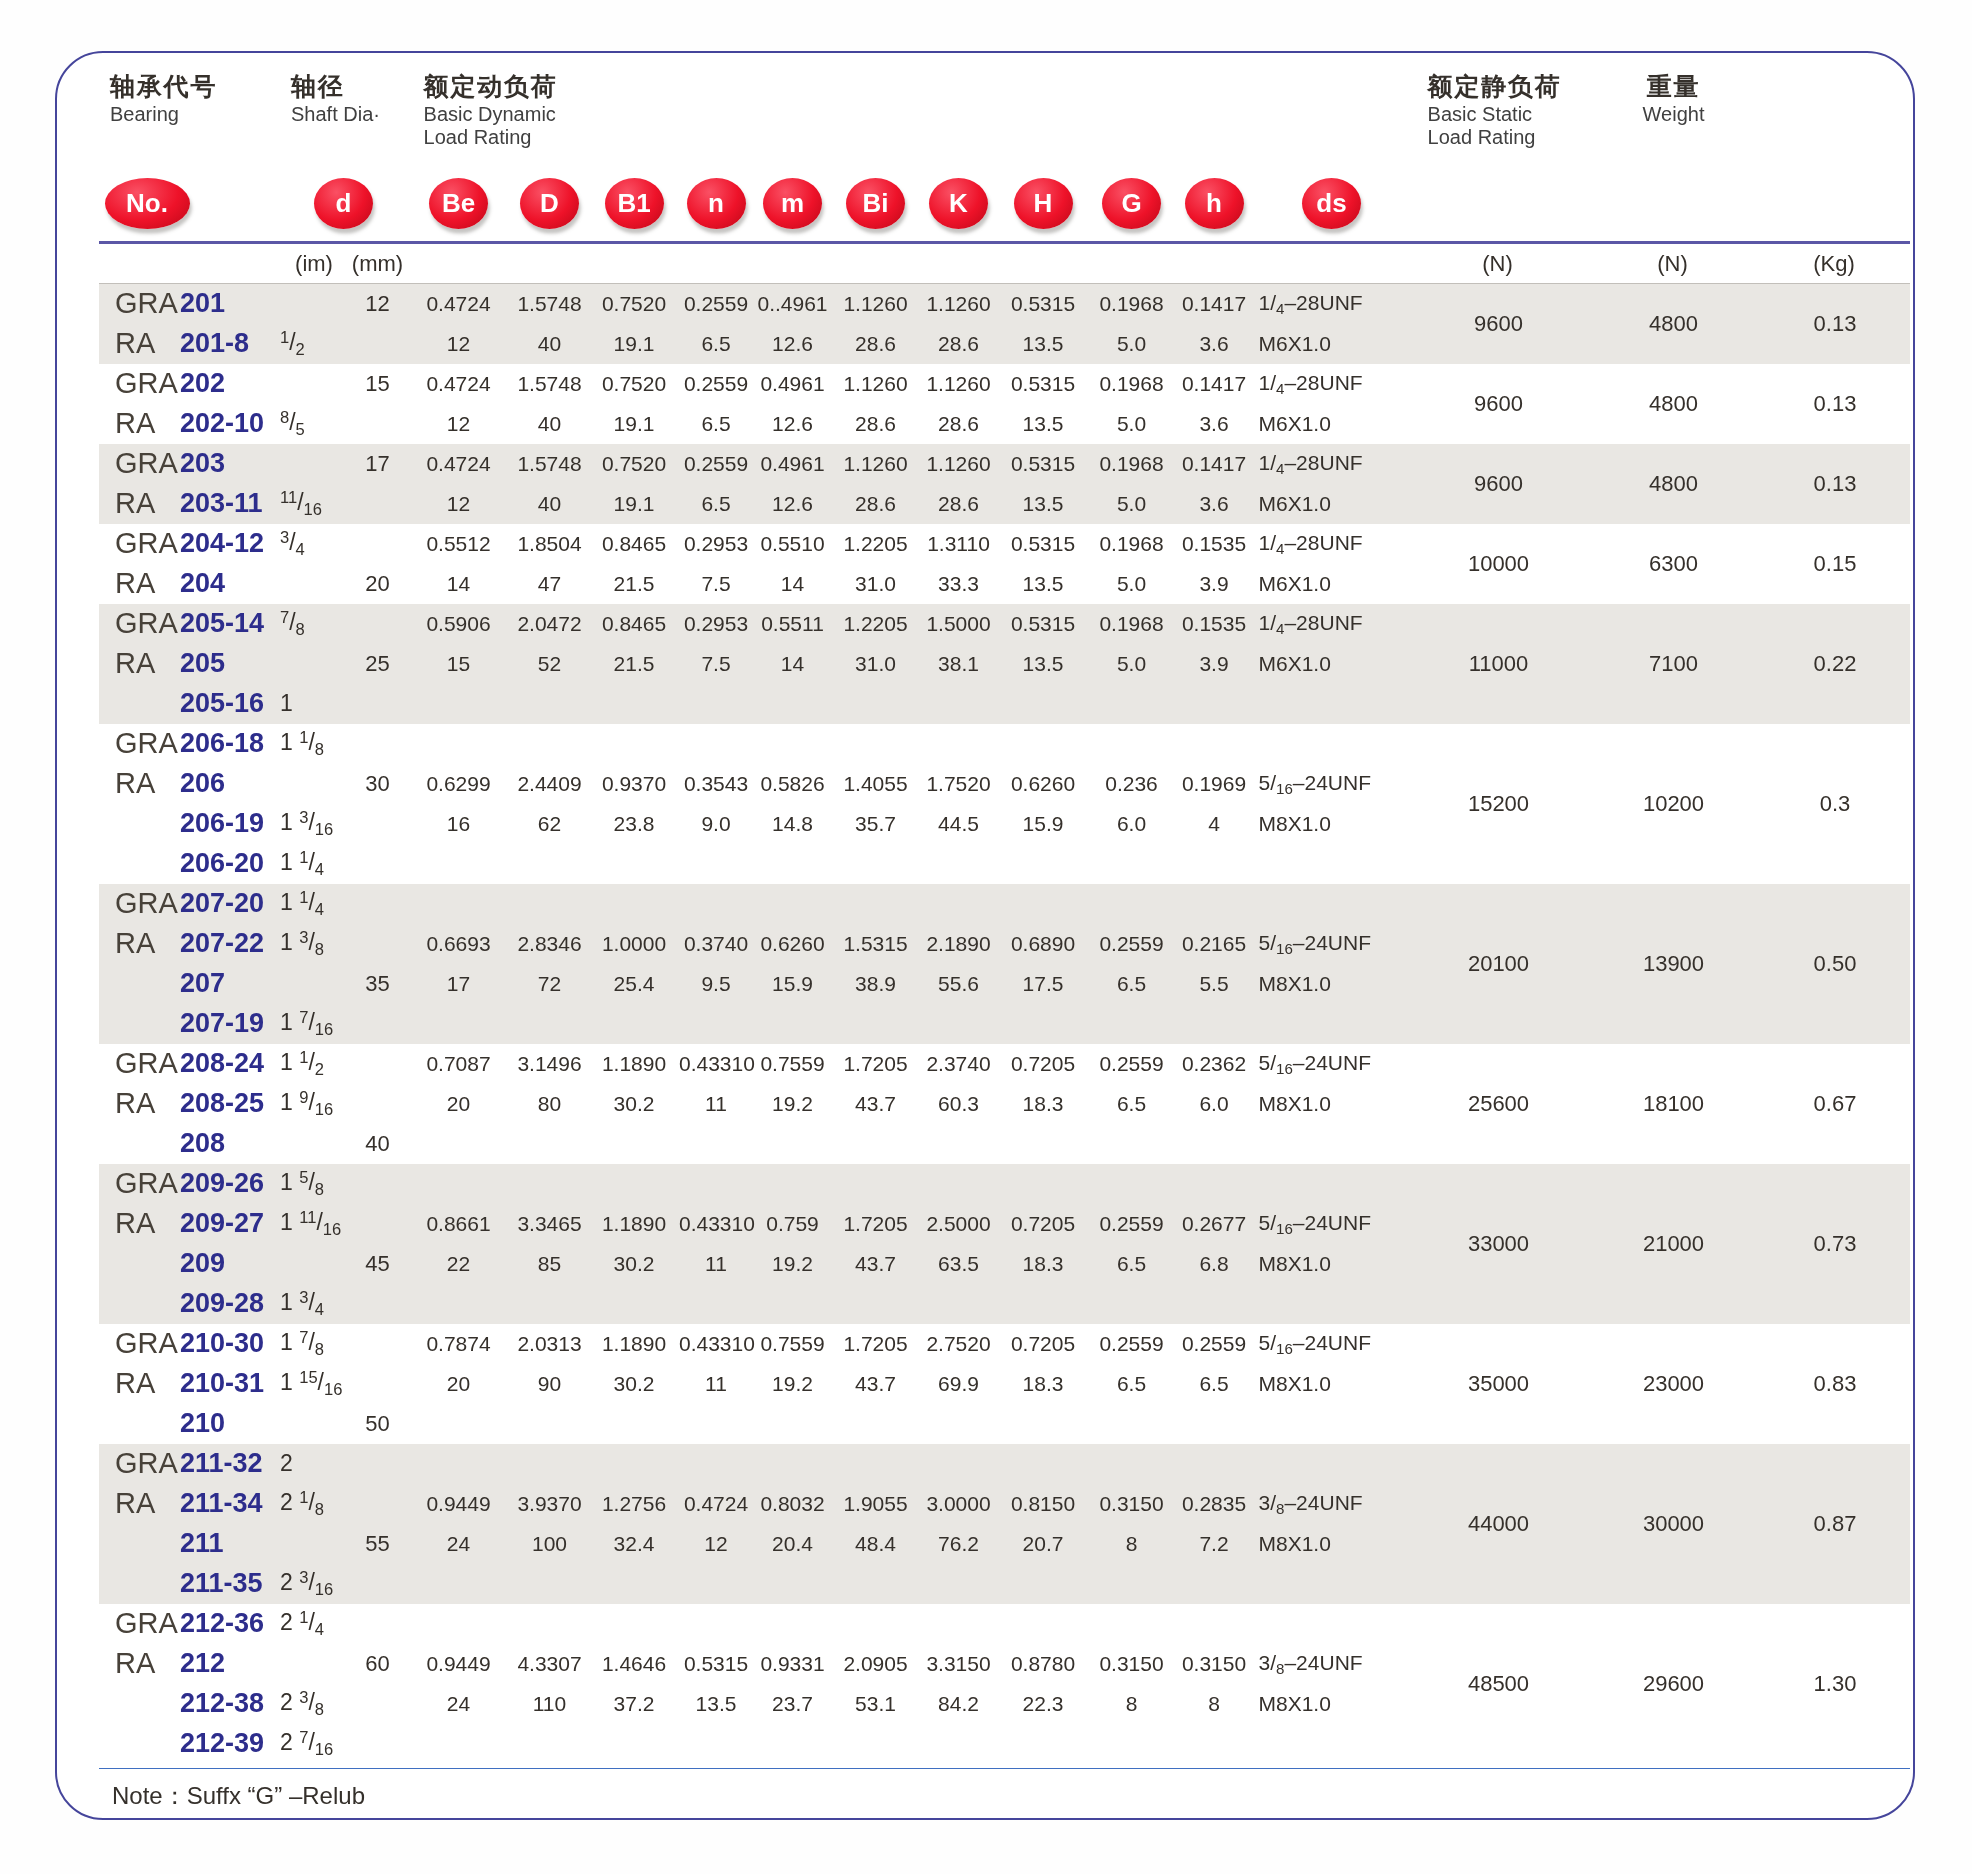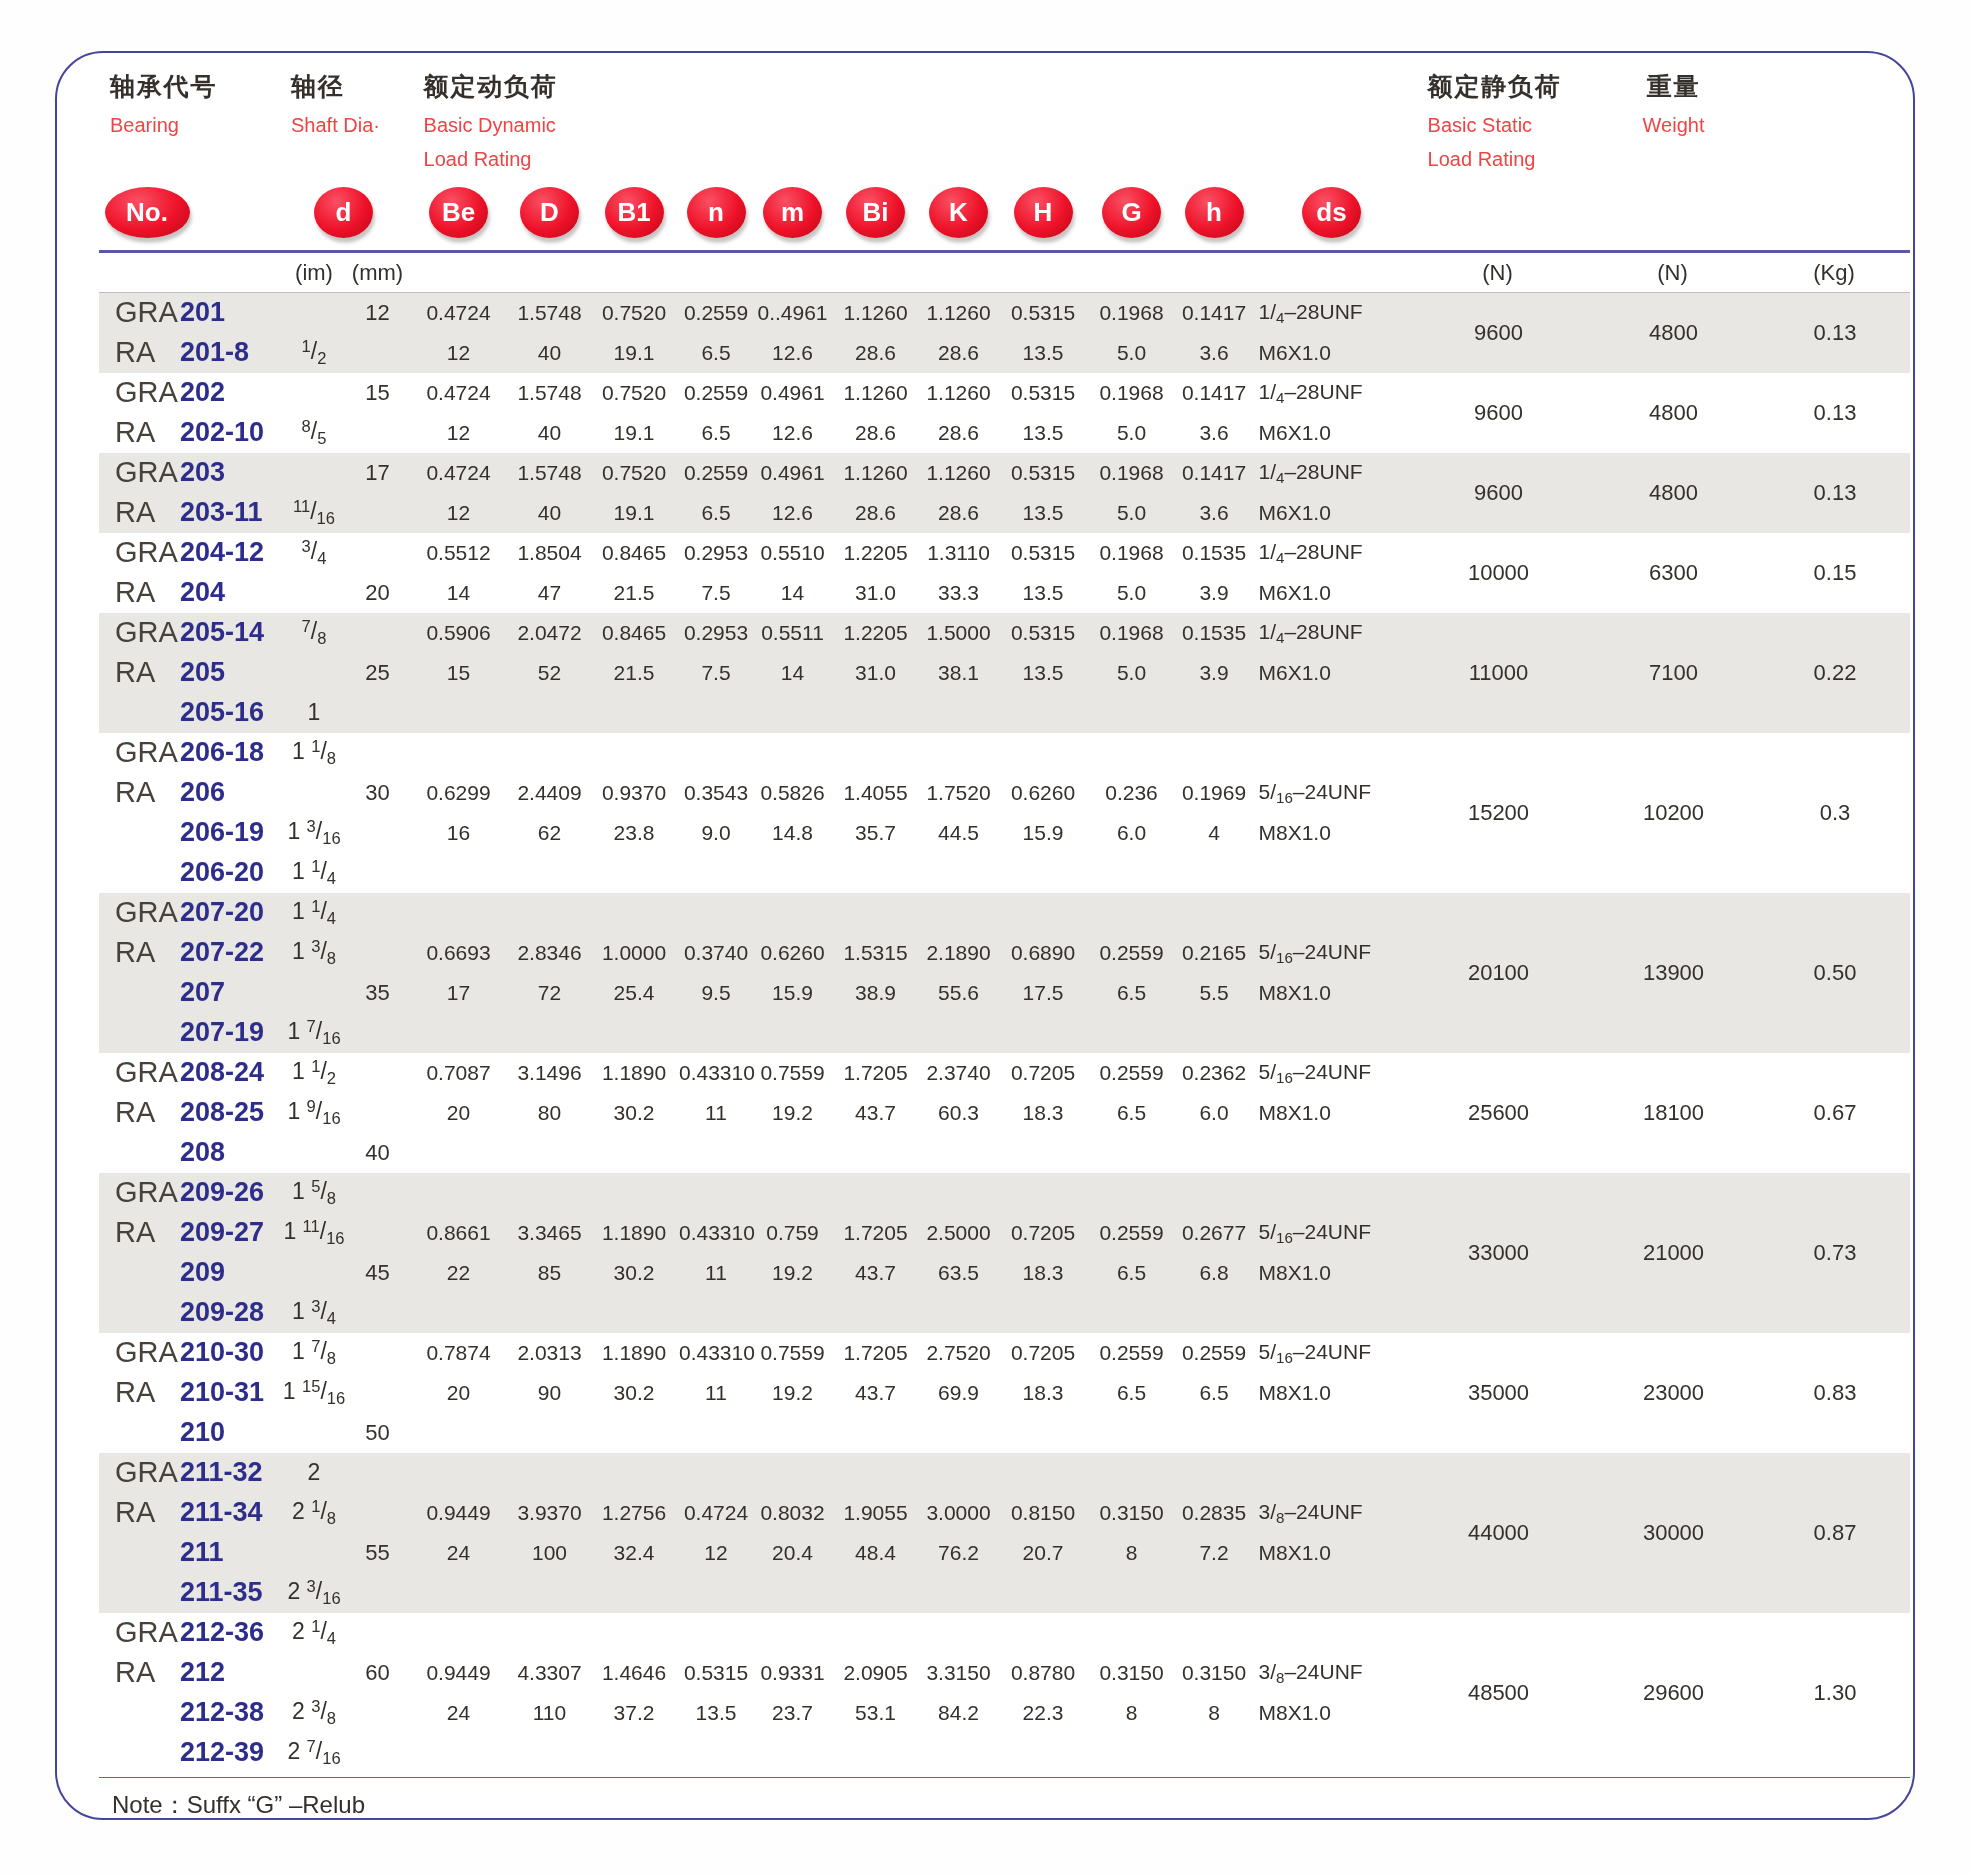--- a/index.html
+++ b/index.html
@@ -3,21 +3,21 @@
 <meta charset="utf-8">
 <style>
   html,body{margin:0;padding:0;background:#fefefe;}
   body{width:1972px;height:1874px;position:relative;font-family:"Liberation Sans",sans-serif;color:#453f39;}
   .sheet{position:absolute;left:55px;top:51px;width:1856px;height:1765px;border:2.8px solid #45459b;border-radius:48px;background:#ffffff;}
   .inner{padding:16.6px 0 0 42px;width:1811px;}
 
   
   .hdr-grid{display:grid;grid-template-columns:181px 127px 1004px 175px 175px 148px;align-items:start;min-height:92px;}
   .cn{font-size:25px;font-weight:bold;color:#35302b;letter-spacing:1.8px;}
-  .en{font-size:20px;color:#ef4444;margin-top:11px;}
+  .en{font-size:20px;color:#404040;margin-top:0;}
   .hdr-dims{text-align:center;}
   .hdr-left{text-align:left;padding-left:11px;}
   .hdr-load{padding-left:16.6px;}
   .hdr-wt{text-align:center;}
 
   
   .badges{display:grid;grid-template-columns:81px 100px 68px 59px 103px 79px 90px 74px 79px 87px 79px 90px 87px 78px 157px;height:76px;align-items:center;margin-top:3.7px;}
   .badge{width:59px;height:51px;border-radius:50%;display:flex;align-items:center;justify-content:center;
          color:#fff;font-size:26px;font-weight:bold;justify-self:center;
          background:radial-gradient(ellipse at 38% 28%,#fa5064 0%,#ee1229 55%,#bb0717 100%);
@@ -29,21 +29,21 @@
   .subhdr span{text-align:center;}
   .rule-thin{height:0.9px;background:#c2bfba;width:1811px;}
 
   
   .block{display:grid;grid-template-columns:1312px 175px 175px 148px;}
   .block.shade{background:#e9e7e3;}
   .lines{grid-column:1;}
   .line{display:grid;grid-template-columns:81px 100px 68px 59px 103px 79px 90px 74px 79px 87px 79px 90px 87px 78px 157px;height:40px;align-items:center;}
   .c-prefix{font-size:29px;color:#474139;padding-left:16px;}
   .c-num{font-size:27px;font-weight:bold;color:#2d2d8c;}
-  .c-im{font-size:23px;text-align:center;color:#35302b;}
+  .c-im{font-size:23px;color:#35302b;}
   .c-mm{font-size:22px;text-align:center;color:#35302b;}
   .c-dim{font-size:21px;text-align:center;color:#35302b;}
   .c-ds{font-size:21px;text-align:left;padding-left:5.5px;color:#35302b;}
   .fn{font-size:0.72em;vertical-align:0.45em;}
   .fd{font-size:0.72em;vertical-align:-0.25em;}
   .load{display:flex;align-items:center;justify-content:center;font-size:22px;color:#35302b;}
 
   .rule-blue{height:1.8px;background:#3f6fc1;width:1811px;margin-top:3.7px;}
   .note{font-size:24px;color:#35302b;padding:11px 0 0 13px;}
 </style>

